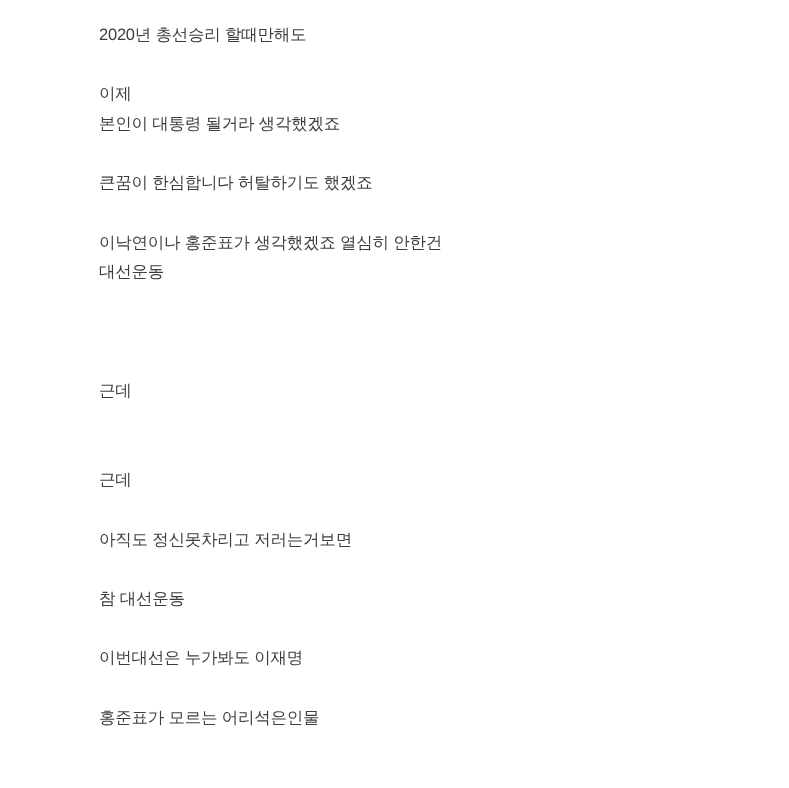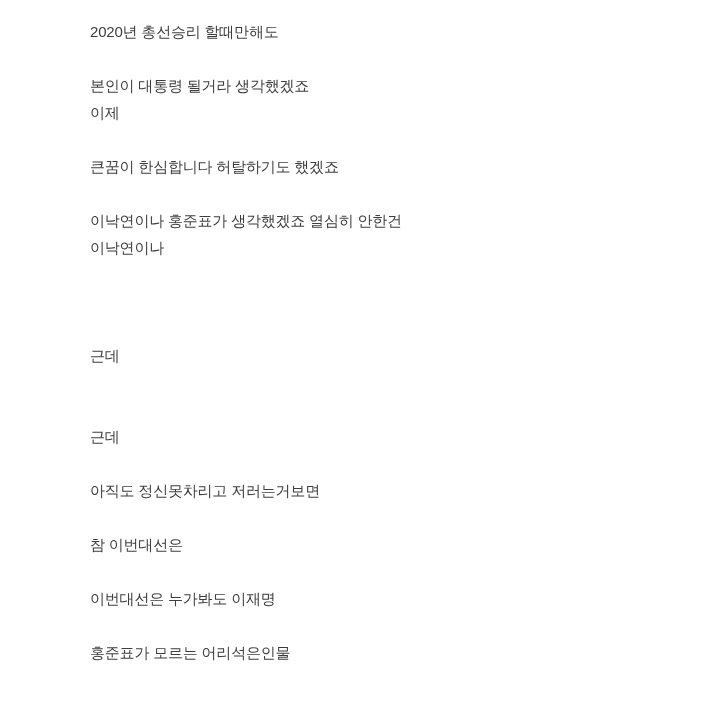--- a/index.html
+++ b/index.html
@@ -27,35 +27,35 @@
     min-height: 27px;
     white-space: pre;
   }
 </style>
 </head>
 <body>
 
 <div class="post-body">
   <div class="post-line">2020년 총선승리 할때만해도</div>
   <div class="post-line"></div>
+  <div class="post-line">이제</div>
   <div class="post-line">본인이 대통령 될거라 생각했겠죠</div>
-  <div class="post-line">이제</div>
   <div class="post-line"></div>
   <div class="post-line">큰꿈이 한심합니다 허탈하기도 했겠죠</div>
   <div class="post-line"></div>
   <div class="post-line">이낙연이나 홍준표가 생각했겠죠 열심히 안한건</div>
-  <div class="post-line">이낙연이나</div>
+  <div class="post-line">대선운동</div>
   <div class="post-line"></div>
   <div class="post-line"></div>
   <div class="post-line"></div>
   <div class="post-line">근데</div>
   <div class="post-line"></div>
   <div class="post-line"></div>
   <div class="post-line">근데</div>
   <div class="post-line"></div>
   <div class="post-line">아직도 정신못차리고 저러는거보면</div>
   <div class="post-line"></div>
-  <div class="post-line">참 이번대선은</div>
+  <div class="post-line">참 대선운동</div>
   <div class="post-line"></div>
   <div class="post-line">이번대선은 누가봐도 이재명</div>
   <div class="post-line"></div>
   <div class="post-line">홍준표가 모르는 어리석은인물</div>
 </div>
 
 </body></html>

